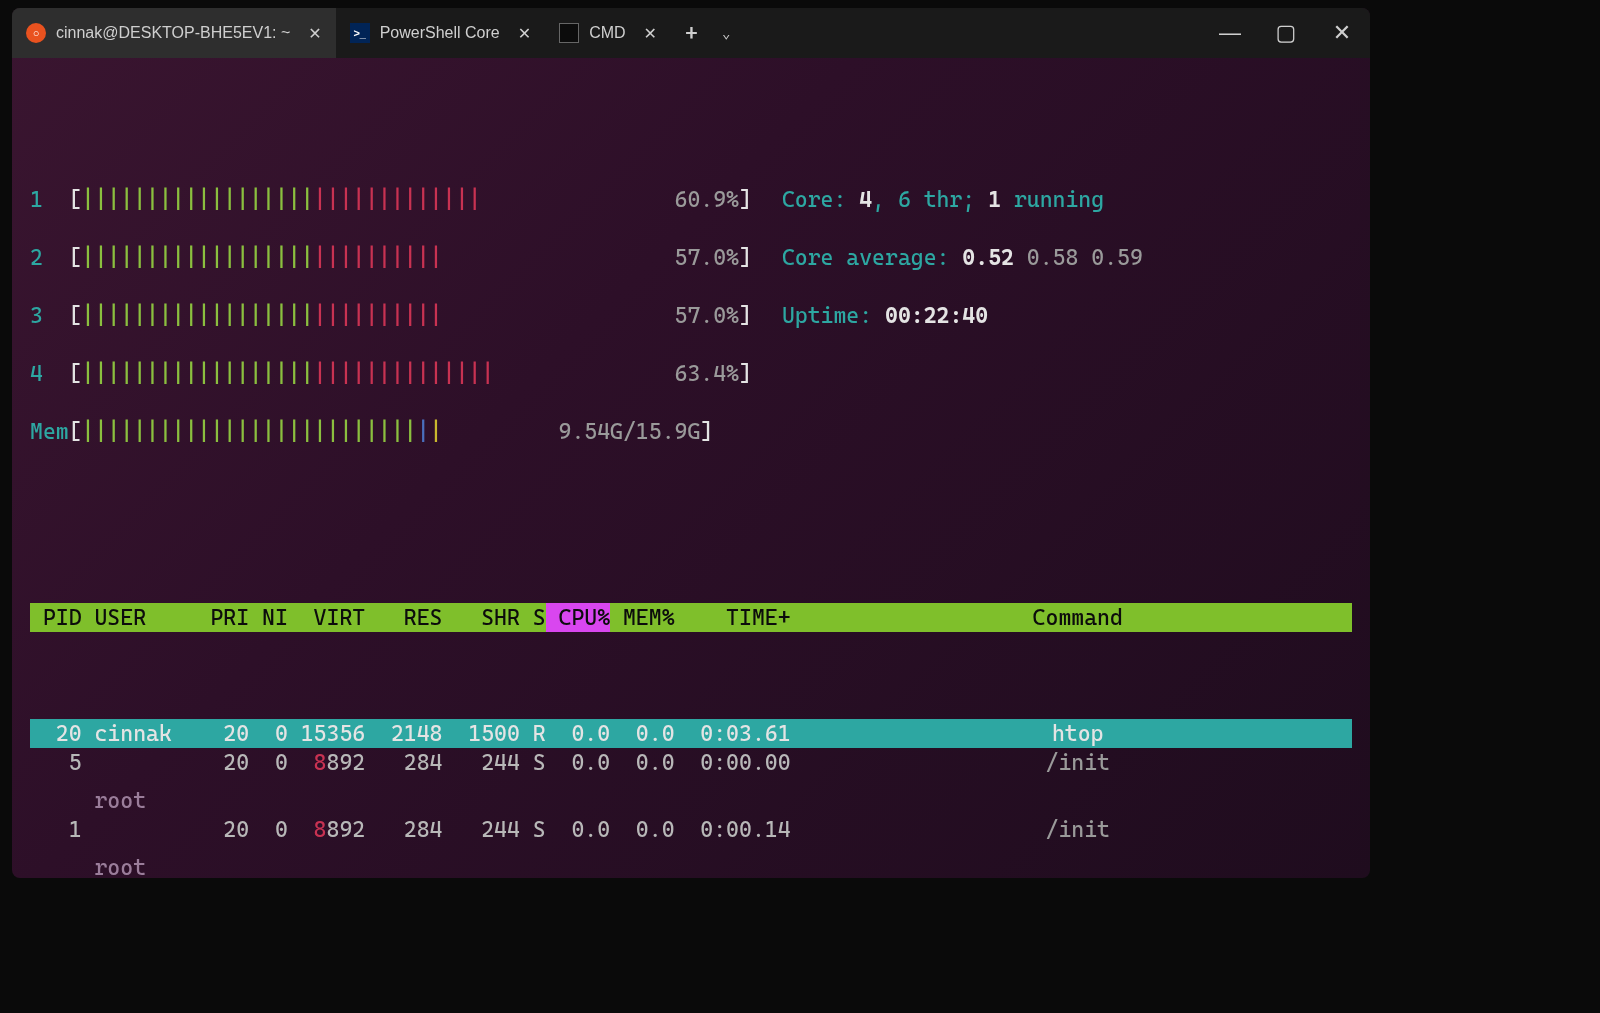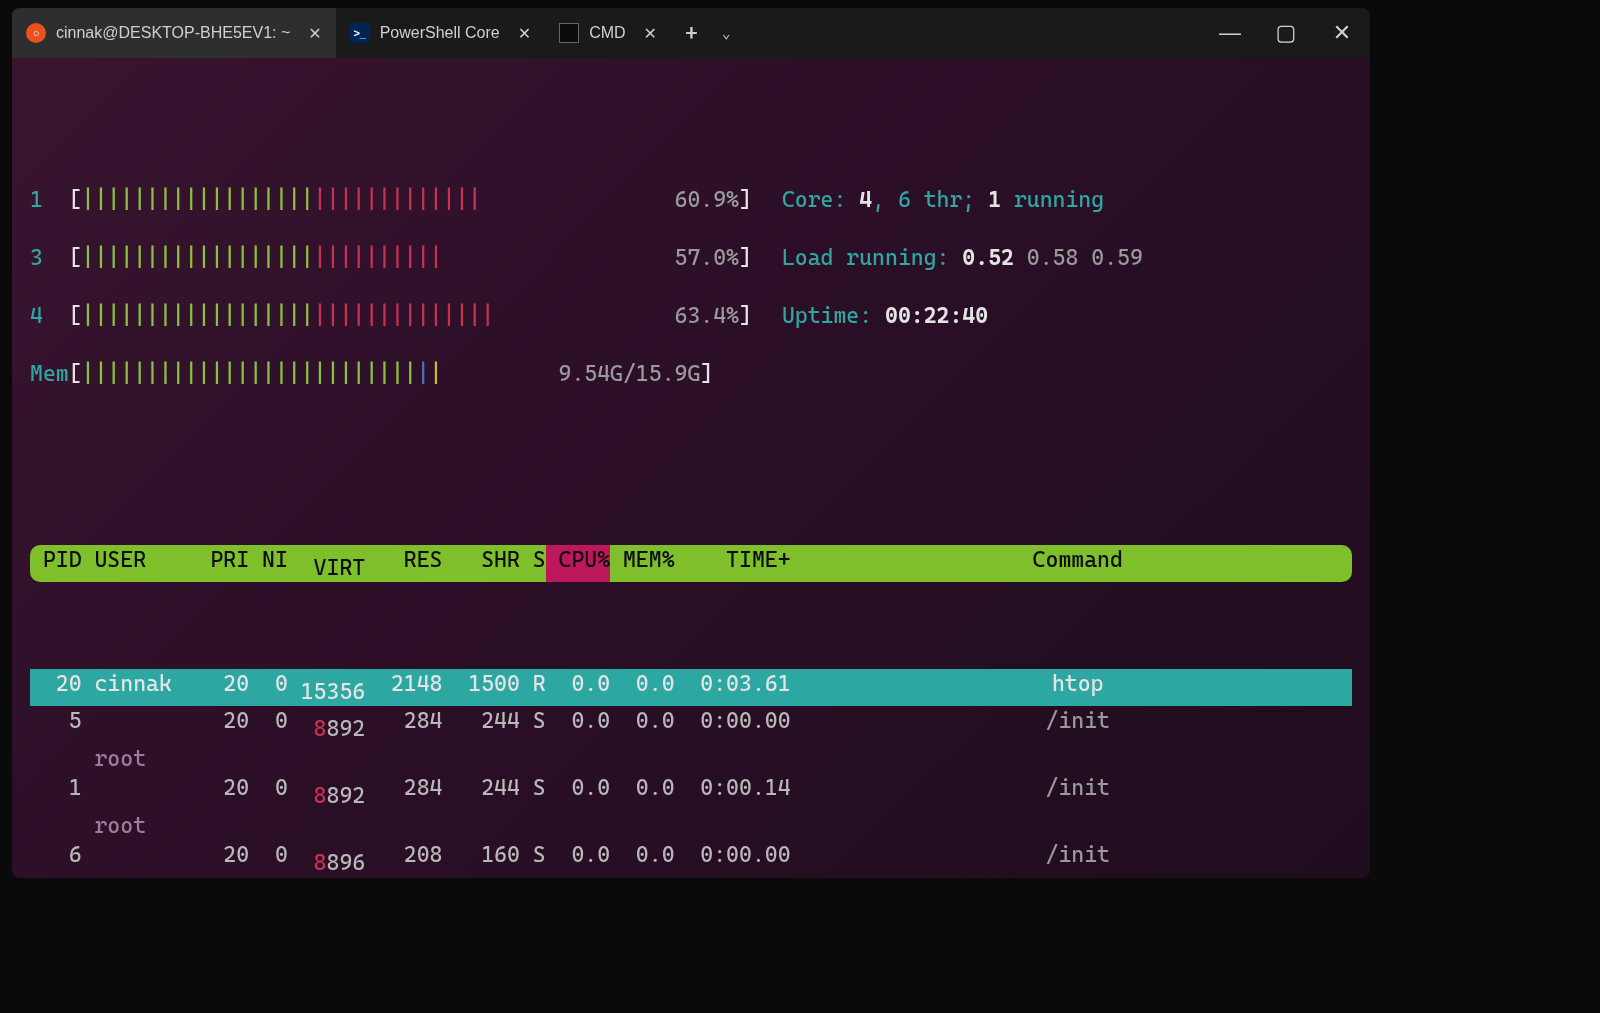--- a/index.html
+++ b/index.html
@@ -80,38 +80,38 @@
   .m-label-swp { color: #2da7a2; display: inline-block; width: 3ch; }
   .bracket { color: #e4e4e4; }
   .bar-seg-g { color: #8bbf3f; }
   .bar-seg-y { color: #c9b82e; }
   .bar-seg-b { color: #4a6fbd; }
   .bar-seg-r { color: #c83252; }
   .m-val { color: #9a9a9a; }
   .stat-label { color: #2da7a2; }
   .stat-val { color: #e4e4e4; font-weight: bold; }
   .stat-dim { color: #2da7a2; }
-  .header-row { background: #7fbf2b; color: #0c0c0c; display: flex; margin-top: 12px; border-radius: 10px; }
+  .header-row { background: #7fbf2b; color: #0c0c0c; display: flex; margin-top: 12px; }
   .selected-row { background: #2da7a2; color: #e4e4e4; display: flex; }
   .plain-row { display: flex; }
   .c { display: inline-block; text-align: right; }
   .c-pid { width: 4ch; }
   .c-gap { width: 1ch; }
   .c-user { width: 9ch; text-align: left; }
   .c-pri { width: 3ch; }
   .c-ni { width: 3ch; }
-  .c-virt { width: 6ch; margin-top: 8px; }
+  .c-virt { width: 6ch; }
   .c-res { width: 6ch; }
   .c-shr { width: 6ch; text-align: right; }
   .c-s { width: 2ch; }
   .c-cpu { width: 5ch; }
   .c-mem { width: 5ch; padding-left: 9px; }
   .c-time { width: 9ch; }
   .c-cmd { flex: 1; text-align: center; padding-left: 1ch; }
-  .sort-col { background: #be185d; }
+  .sort-col { background: #d946ef; }
   .user-root { color: #9a7d9a; margin-top: 38px; }
   .hl-d { color: #c83252; }
   .cmd-grey { color: #9a9a9a; }
 </style>
 </head>
 <body>
 
 <div class="window">
   <div class="titlebar">
     <div class="tabs">
@@ -143,27 +143,28 @@
       <div class="tbtn">—</div>
       <div class="tbtn">▢</div>
       <div class="tbtn">✕</div>
     </div>
   </div>
 
   <div class="terminal-body">
     <div class="meters">
       <div class="meters-left">
 <div><span class="m-label">1</span><span class="bracket">[</span><span class="bar-seg-g">||||||||||||||||||</span><span class="bar-seg-r">|||||||||||||</span>               <span class="m-val">60.9%</span><span class="bracket">]</span></div>
+<div><span class="m-label">2</span><span class="bracket">[</span><span class="bar-seg-g">||||||||||||||||||</span><span class="bar-seg-r">||||||||||</span>                  <span class="m-val">57.0%</span><span class="bracket">]</span></div>
 <div><span class="m-label">3</span><span class="bracket">[</span><span class="bar-seg-g">||||||||||||||||||</span><span class="bar-seg-r">||||||||||</span>                  <span class="m-val">57.0%</span><span class="bracket">]</span></div>
 <div><span class="m-label">4</span><span class="bracket">[</span><span class="bar-seg-g">||||||||||||||||||</span><span class="bar-seg-r">||||||||||||||</span>              <span class="m-val">63.4%</span><span class="bracket">]</span></div>
 <div><span class="m-label">Mem</span><span class="bracket">[</span><span class="bar-seg-g">||||||||||||||||||||||||||</span><span class="bar-seg-b">|</span><span class="bar-seg-y">|</span>         <span class="m-val">9.54G/15.9G</span><span class="bracket">]</span></div>
       </div>
       <div class="meters-right">
 <div><span class="stat-label">Core: </span><span class="stat-val">4</span><span class="stat-dim">, 6 thr; </span><span class="stat-val">1</span><span class="stat-dim"> running</span></div>
-<div><span class="stat-label">Load running: </span><span class="stat-val">0.52</span> <span class="m-val">0.58</span> <span class="m-val">0.59</span></div>
+<div><span class="stat-label">Core average: </span><span class="stat-val">0.52</span> <span class="m-val">0.58</span> <span class="m-val">0.59</span></div>
 <div><span class="stat-label">Uptime: </span><span class="stat-val">00:22:40</span></div>
       </div>
     </div>
 
     <div class="header-row"><span class="c c-pid">PID</span><span class="c c-gap"> </span><span class="c c-user">USER</span><span class="c c-pri">PRI</span> <span class="c c-ni">NI</span><span class="c c-virt">VIRT</span> <span class="c c-res">RES</span> <span class="c c-shr">SHR</span><span class="c c-s">S</span> <span class="c c-cpu sort-col">CPU%</span> <span class="c c-mem">MEM%</span><span class="c c-time">TIME+</span><span class="c c-cmd">Command</span></div>
 
     <div id="process-rows"><div class="selected-row"><span class="c c-pid">20</span><span class="c c-gap"> </span><span class="c c-user ">cinnak</span><span class="c c-pri">20</span> <span class="c c-ni">0</span><span class="c c-virt"><span class=""></span>15356</span> <span class="c c-res"><span class=""></span>2148</span> <span class="c c-shr"><span class=""></span>1500</span><span class="c c-s">R</span> <span class="c c-cpu">0.0</span> <span class="c c-mem">0.0</span><span class="c c-time">0:03.61</span><span class="c c-cmd ">htop</span></div><div class="plain-row"><span class="c c-pid">5</span><span class="c c-gap"> </span><span class="c c-user user-root">root</span><span class="c c-pri">20</span> <span class="c c-ni">0</span><span class="c c-virt"><span class="hl-d">8</span>892</span> <span class="c c-res"><span class="hl-d"></span>284</span> <span class="c c-shr"><span class="hl-d"></span>244</span><span class="c c-s">S</span> <span class="c c-cpu">0.0</span> <span class="c c-mem">0.0</span><span class="c c-time">0:00.00</span><span class="c c-cmd cmd-grey">/init</span></div><div class="plain-row"><span class="c c-pid">1</span><span class="c c-gap"> </span><span class="c c-user user-root">root</span><span class="c c-pri">20</span> <span class="c c-ni">0</span><span class="c c-virt"><span class="hl-d">8</span>892</span> <span class="c c-res"><span class="hl-d"></span>284</span> <span class="c c-shr"><span class="hl-d"></span>244</span><span class="c c-s">S</span> <span class="c c-cpu">0.0</span> <span class="c c-mem">0.0</span><span class="c c-time">0:00.14</span><span class="c c-cmd cmd-grey">/init</span></div><div class="plain-row"><span class="c c-pid">6</span><span class="c c-gap"> </span><span class="c c-user user-root">root</span><span class="c c-pri">20</span> <span class="c c-ni">0</span><span class="c c-virt"><span class="hl-d">8</span>896</span> <span class="c c-res"><span class="hl-d"></span>208</span> <span class="c c-shr"><span class="hl-d"></span>160</span><span class="c c-s">S</span> <span class="c c-cpu">0.0</span> <span class="c c-mem">0.0</span><span class="c c-time">0:00.00</span><span class="c c-cmd cmd-grey">/init</span></div></div>
 
     
   </div>

